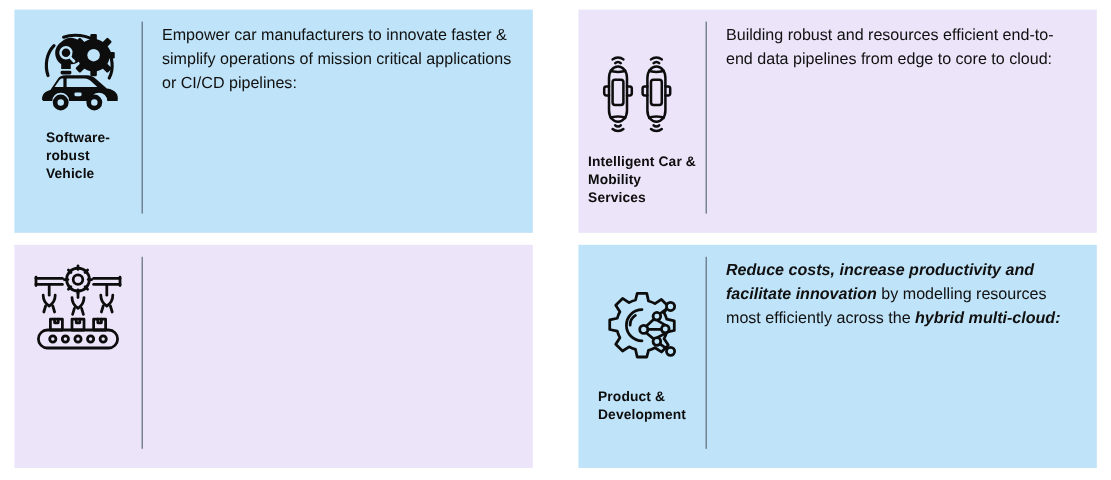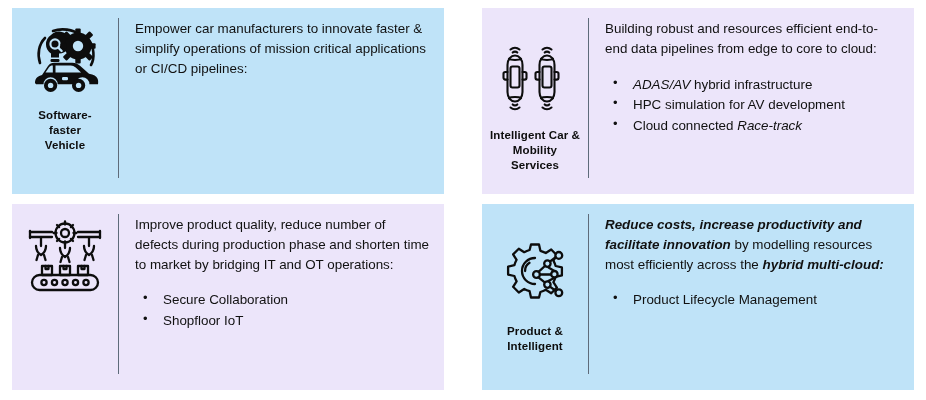--- a/index.html
+++ b/index.html
@@ -49,21 +49,21 @@
     align-items: center;
     justify-content: center;
   }
   #panel-frm .icon-box { height: 86px; }
 
   .icon-label {
     margin-top: 6px;
     font-size: 11.5px;
     font-weight: bold;
     color: #0d0d0d;
-    text-align: center;
+    text-align: left;
     line-height: 1.32;
     letter-spacing: 0.1px;
   }
 
   .divider {
     width: 1px;
     background: #5e6b7a;
     margin: 10px 0 16px 0;
     flex: 0 0 1px;
   }
@@ -142,21 +142,21 @@
           <path d="M27.8 45.4 h-0.4 c-1.6 0-2.4 0.5-3.3 1.8 l-3.6 5.4 h7.3 z" fill="#bfe3f8"></path>
           <rect x="37" y="57" width="6" height="3.2" rx="1.2" fill="#bfe3f8"></rect>
           <circle cx="25.6" cy="65.4" r="6.6" fill="#0d0d0d"></circle>
           <circle cx="25.6" cy="65.4" r="2.7" fill="#bfe3f8"></circle>
           <circle cx="53.6" cy="65.4" r="6.6" fill="#0d0d0d"></circle>
           <circle cx="53.6" cy="65.4" r="2.7" fill="#bfe3f8"></circle>
         </svg>
       </div>
       <div class="icon-label">
         <span>Software-</span><br>
-        <span>faster</span><br>
+        <span>robust</span><br>
         <span>Vehicle</span>
       </div>
     </div>
     <div class="divider"></div>
     <div class="text-col">
       <p class="lede">Empower car manufacturers to innovate faster &amp; simplify operations of mission critical applications or CI/CD pipelines:</p>
     </div>
   </div>
 
   <div class="panel lilac" id="panel-ics">
@@ -193,25 +193,20 @@
       </div>
       <div class="icon-label">
         <span>Intelligent Car &amp;</span><br>
         <span>Mobility</span><br>
         <span>Services</span>
       </div>
     </div>
     <div class="divider"></div>
     <div class="text-col">
       <p class="lede">Building robust and resources efficient end-to-end data pipelines from edge to core to cloud:</p>
-      <ul class="bullets">
-        <li><i>ADAS/AV</i> hybrid infrastructure</li>
-        <li>HPC simulation for AV development</li>
-        <li>Cloud connected <i>Race-track</i></li>
-      </ul>
     </div>
   </div>
 
   <div class="panel lilac" id="panel-frm">
     <div class="icon-col">
       <div class="icon-box">
         <svg width="82" height="82" viewBox="0 0 82 82" fill="none" stroke="#0d0d0d" stroke-width="2.3" stroke-linecap="round" stroke-linejoin="round">
 
           <path d="M6 16 h22"></path>
           <path d="M54 16 h22"></path>
@@ -257,27 +252,20 @@
           <rect x="8" y="59" width="66" height="15" rx="7.5"></rect>
           <circle cx="20" cy="66.5" r="2.6"></circle>
           <circle cx="30.5" cy="66.5" r="2.6"></circle>
           <circle cx="41" cy="66.5" r="2.6"></circle>
           <circle cx="51.5" cy="66.5" r="2.6"></circle>
           <circle cx="62" cy="66.5" r="2.6"></circle>
         </svg>
       </div>
     </div>
     <div class="divider"></div>
-    <div class="text-col">
-      <p class="lede">Improve product quality, reduce number of defects during production phase and shorten time to market  by bridging IT and OT operations:</p>
-      <ul class="bullets">
-        <li>Secure Collaboration</li>
-        <li>Shopfloor IoT</li>
-      </ul>
-    </div>
   </div>
 
   <div class="panel blue" id="panel-pe">
     <div class="icon-col">
       <div class="icon-box">
         <svg width="80" height="80" viewBox="0 0 80 80" fill="none" stroke="#0d0d0d" stroke-width="2.3" stroke-linecap="round" stroke-linejoin="round">
           <path d="M36 8.5 h8 l1.4 6.3 a24 24 0 0 1 5.4 2.2 l5.4-3.5 5.7 5.7 -3.5 5.4 a24 24 0 0 1 2.2 5.4 l6.3 1.4 v8 l-6.3 1.4 a24 24 0 0 1 -2.2 5.4 l3.5 5.4 -5.7 5.7 -5.4-3.5 a24 24 0 0 1 -5.4 2.2 L44 61.5 h-8 l-1.4-6.3 a24 24 0 0 1 -5.4-2.2 l-5.4 3.5 -5.7-5.7 3.5-5.4 a24 24 0 0 1 -2.2-5.4 L13.1 38.6 v-8 l6.3-1.4 a24 24 0 0 1 2.2-5.4 l-3.5-5.4 5.7-5.7 5.4 3.5 a24 24 0 0 1 5.4-2.2 z"></path>
           <path d="M40 22 a13 13 0 1 0 0 26"></path>
           <path d="M34.5 26.8 a9.3 9.3 0 0 0 -4.4 8.2"></path>
 
@@ -291,25 +279,24 @@
           <path d="M53.3 45 L61 41"></path>
           <circle cx="52.4" cy="27.6" r="3.2" fill="#bfe3f8"></circle>
           <circle cx="59.4" cy="38.2" r="3.2" fill="#bfe3f8"></circle>
           <circle cx="52.4" cy="48.6" r="3.2" fill="#bfe3f8"></circle>
           <circle cx="63.8" cy="19.4" r="3.4" fill="#bfe3f8"></circle>
           <circle cx="63.8" cy="56.8" r="3.4" fill="#bfe3f8"></circle>
         </svg>
       </div>
       <div class="icon-label">
         <span>Product &amp;</span><br>
-        <span>Intelligent</span>
+        <span>Development</span>
       </div>
     </div>
     <div class="divider"></div>
     <div class="text-col">
       <p class="lede"><b>Reduce costs, increase productivity and facilitate innovation</b><span> by modelling resources most efficiently across the </span><b>hybrid multi-cloud:</b></p>
       <ul class="bullets">
-        <li>Product Lifecycle Management</li>
       </ul>
     </div>
   </div>
 
 </div>
 
 </body></html>

